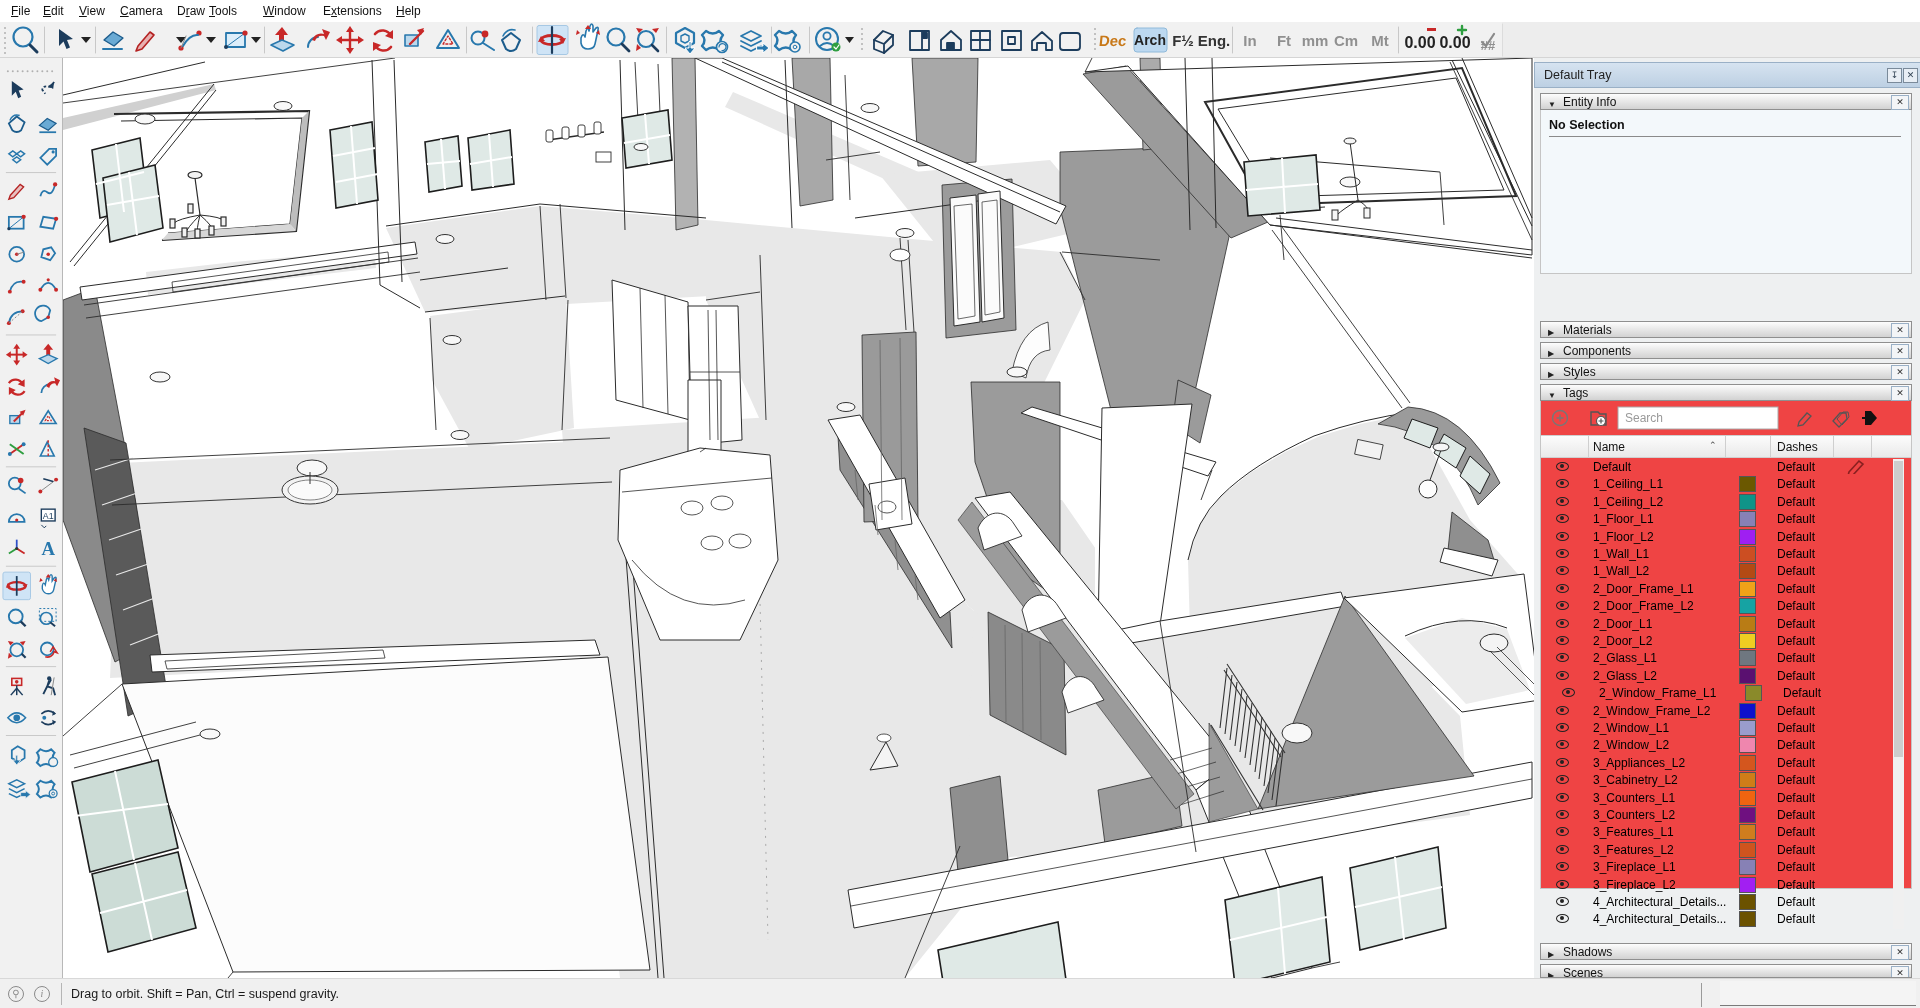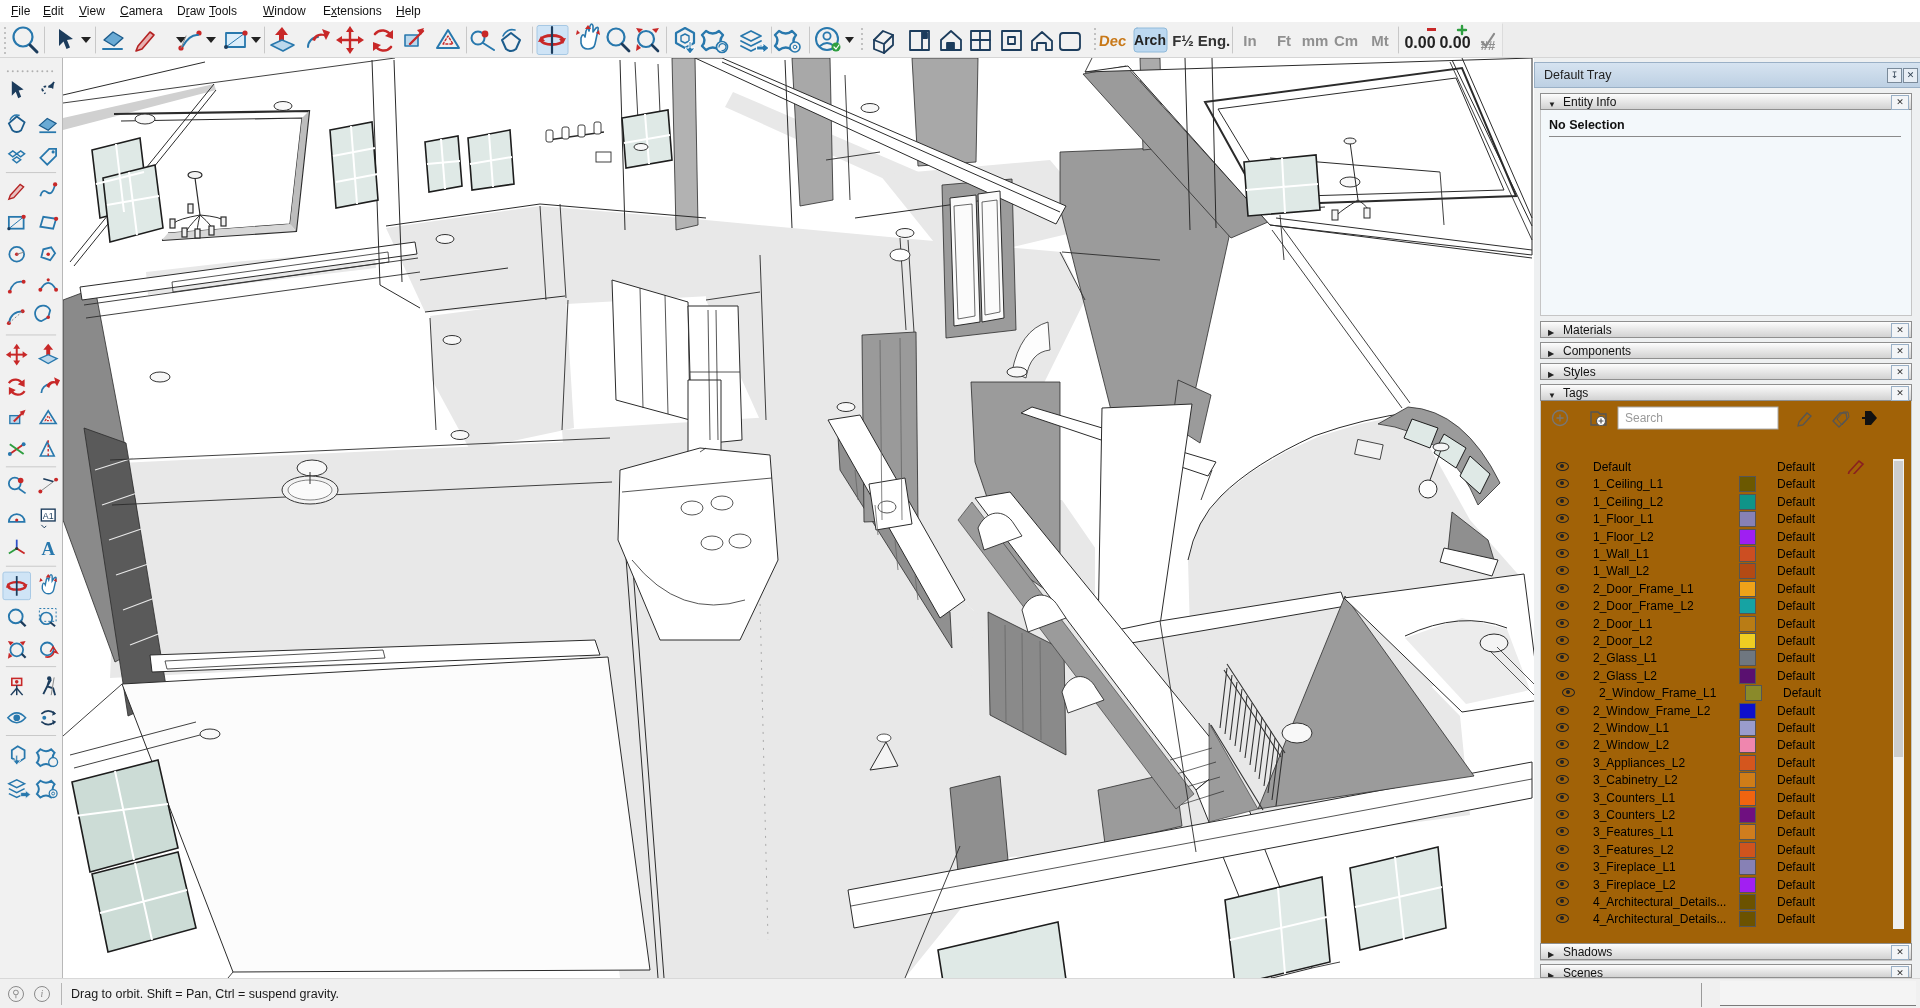--- a/index.html
+++ b/index.html
@@ -796,21 +796,21 @@
     <div class="abs" style="left:9px;top:5px;font-size:12.5px;color:#222">Default Tray</div>
     <div class="abs" style="left:352px;top:5px;width:13px;height:13px;border:1px solid #7a8a9a;background:#e8eef5;font-size:9px;text-align:center;line-height:12px;color:#345">↧</div>
     <div class="abs" style="left:368px;top:5px;width:13px;height:13px;border:1px solid #7a8a9a;background:#e8eef5;font-size:9px;text-align:center;line-height:12px;color:#345">✕</div>
   </div>
 
   <div class="hdr" style="top:35px">
       <span class="arr">▼</span>
       <span class="cap">Entity Info</span>
       <span class="x">✕</span>
     </div>
-  <div class="abs" style="left:6px;top:52px;width:372px;height:206px;background:#f3f8fb;border:1px solid #c5c5c5;border-top:none;box-sizing:border-box">
+  <div class="abs" style="left:6px;top:52px;width:372px;height:164px;background:#f3f8fb;border:1px solid #c5c5c5;border-top:none;box-sizing:border-box">
     <div class="abs" style="left:8px;top:8px;font-size:12.5px;font-weight:bold;color:#111">No Selection</div>
     <div class="abs" style="left:8px;top:26px;width:352px;height:1px;background:#8a8a8a"></div>
   </div>
 
   <div class="hdr" style="top:263px">
       <span class="arr">▶</span>
       <span class="cap">Materials</span>
       <span class="x">✕</span>
     </div>
   <div class="hdr" style="top:284px">
@@ -822,37 +822,47 @@
       <span class="arr">▶</span>
       <span class="cap">Styles</span>
       <span class="x">✕</span>
     </div>
 
   <div class="hdr" style="top:326px">
       <span class="arr">▼</span>
       <span class="cap">Tags</span>
       <span class="x">✕</span>
     </div>
-  <div class="abs" style="left:6px;top:343px;width:372px;height:560px;background:#a16207;border:1px solid #c5c5c5;border-top:none;box-sizing:border-box">
+  <div class="abs" style="left:6px;top:343px;width:372px;height:488px;background:#ef4444;border:1px solid #c5c5c5;border-top:none;box-sizing:border-box">
 
     <svg width="370" height="34" style="position:absolute;left:0;top:0">
       <circle cx="19" cy="17" r="7.5" fill="none" stroke="#777" stroke-width="1.4"></circle>
       <path d="M19 13.5v7M15.5 17h7" stroke="#777" stroke-width="1.4"></path>
       <path d="M50 11h7l2 2h6v11H50z" fill="none" stroke="#555" stroke-width="1.4"></path>
       <circle cx="60" cy="20" r="4.5" fill="#fff" stroke="#555" stroke-width="1.2"></circle>
       <path d="M60 17.5v5M57.5 20h5" stroke="#555" stroke-width="1.2"></path>
       <rect x="77" y="6" width="160" height="22" fill="#fff" stroke="#aaa"></rect>
       <text x="84" y="21" font-size="12" fill="#9a9a9a" font-family="Liberation Sans">Search</text>
       <path d="M258 21l8-9 4 3-8 9-5 1z" fill="none" stroke="#555" stroke-width="1.3"></path>
       <path d="M292 20l7-8h6l1 6-8 8z" fill="none" stroke="#555" stroke-width="1.3"></path>
       <path d="M296 18l6-7h5l1 5-7 8z" fill="none" stroke="#555" stroke-width="1"></path>
       <path d="M324 10v14h6l6-7-6-7z" fill="#111"></path>
       <path d="M330 17h-9" stroke="#111" stroke-width="2"></path>
     </svg>
 
+    <div class="abs" style="left:0;top:34px;width:370px;height:23px;background:linear-gradient(#fcfcfc,#e9e9e9);border-top:1px solid #cfcfcf;border-bottom:1px solid #cfcfcf;box-sizing:border-box">
+      <div class="abs" style="left:52px;top:4px;font-size:12px;color:#111">Name</div>
+      <div class="abs" style="left:168px;top:4px;font-size:9px;color:#444">⌃</div>
+      <div class="abs" style="left:236px;top:4px;font-size:12px;color:#111">Dashes</div>
+      <div class="abs" style="left:47px;top:0;width:1px;height:22px;background:#cfcfcf"></div>
+      <div class="abs" style="left:184px;top:0;width:1px;height:22px;background:#cfcfcf"></div>
+      <div class="abs" style="left:229px;top:0;width:1px;height:22px;background:#cfcfcf"></div>
+      <div class="abs" style="left:292px;top:0;width:1px;height:22px;background:#cfcfcf"></div>
+      <div class="abs" style="left:330px;top:0;width:1px;height:22px;background:#cfcfcf"></div>
+    </div>
 
     <div class="abs" id="rows" style="left:0;top:57px;width:370px;height:473px;overflow:hidden">
         <div class="trow" style="top:0px;left:0">
           <span class="eye"></span>
           <span class="tname">Default</span>
           <span class="tdef">Default</span>
           <svg width="20" height="16" style="position:absolute;left:306px;top:0">
             <path d="M2 14l10-11 4 3-10 11-5 1z" fill="none" stroke="#8a2020" stroke-width="1.6"></path>
           </svg>
         </div>

